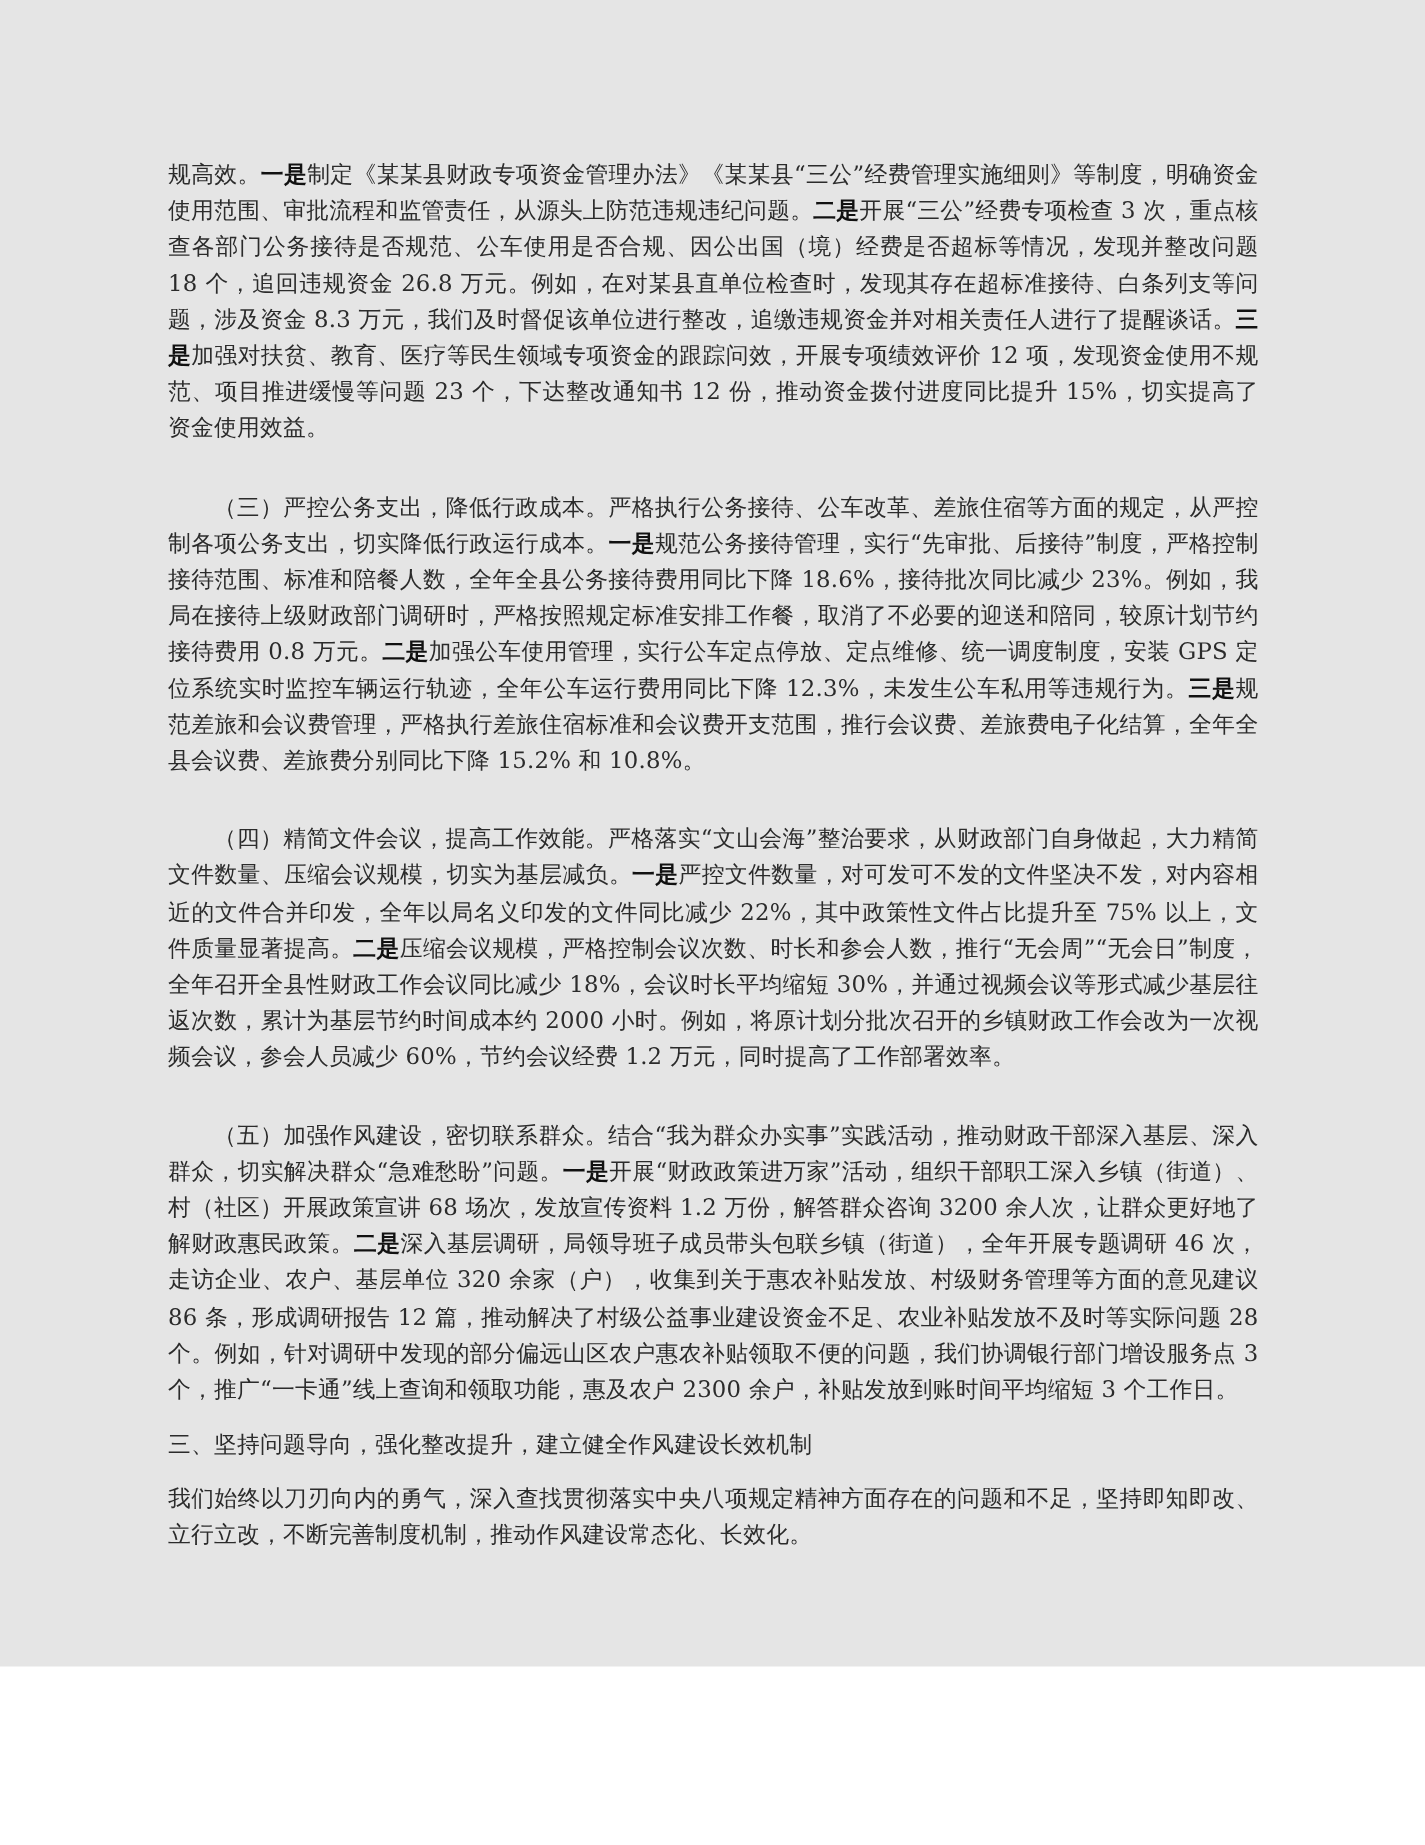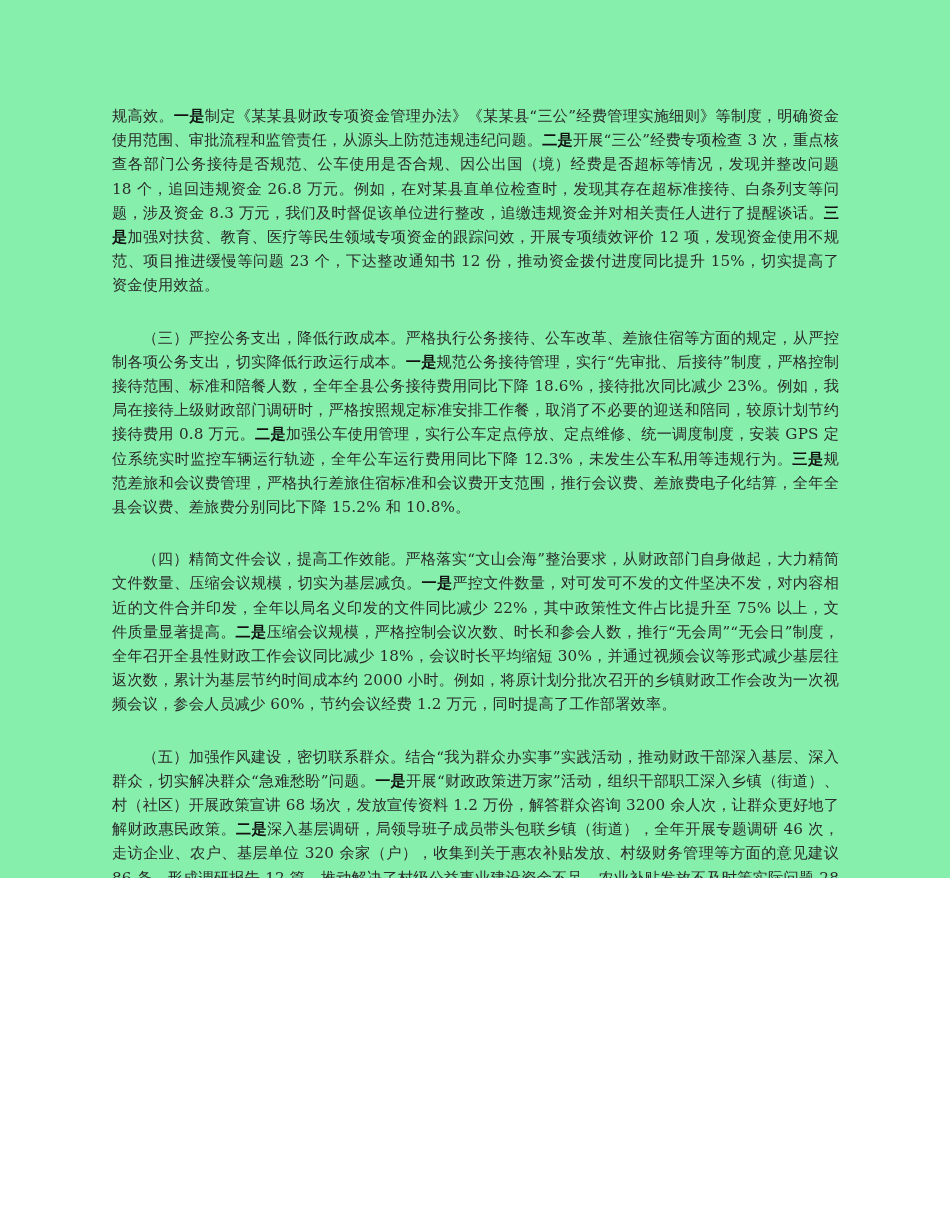--- a/index.html
+++ b/index.html
@@ -10,22 +10,22 @@
   body {
     width: 950px;
     height: 1230px;
     font-family: "DejaVu Serif", "Liberation Serif", serif;
     color: #262626;
     -webkit-font-smoothing: antialiased;
   }
   #page {
     position: relative;
     width: 950px;
-    height: 878px;
-    background: #86efac;
+    height: 1111px;
+    background: #e5e5e5;
     overflow: hidden;
   }
   #doc-body {
     position: absolute;
     left: 112px;
     top: 104px;
     width: 727px;
   }
   .para {
     margin: 0 0 0 0;
@@ -60,14 +60,16 @@
 </style>
 </head>
 <body>
 
 <div id="page">
   <div id="doc-body" style="color: rgb(43, 43, 43);">
       <p class="para"><span>规高效。</span><b style="color: rgb(17, 17, 17);">一是</b><span>制定《某某县财政专项资金管理办法》《某某县“三公”经费管理实施细则》等制度，明确资金使用范围、审批流程和监管责任，从源头上防范违规违纪问题。</span><b style="color: rgb(17, 17, 17);">二是</b><span>开展“三公”经费专项检查 3 次，重点核查各部门公务接待是否规范、公车使用是否合规、因公出国（境）经费是否超标等情况，发现并整改问题 18 个，追回违规资金 26.8 万元。例如，在对某县直单位检查时，发现其存在超标准接待、白条列支等问题，涉及资金 8.3 万元，我们及时督促该单位进行整改，追缴违规资金并对相关责任人进行了提醒谈话。</span><b style="color: rgb(17, 17, 17);">三是</b><span>加强对扶贫、教育、医疗等民生领域专项资金的跟踪问效，开展专项绩效评价 12 项，发现资金使用不规范、项目推进缓慢等问题 23 个，下达整改通知书 12 份，推动资金拨付进度同比提升 15%，切实提高了资金使用效益。</span></p>
       <p class="para indent gap"><span>（三）严控公务支出，降低行政成本。严格执行公务接待、公车改革、差旅住宿等方面的规定，从严控制各项公务支出，切实降低行政运行成本。</span><b style="color: rgb(17, 17, 17);">一是</b><span>规范公务接待管理，实行“先审批、后接待”制度，严格控制接待范围、标准和陪餐人数，全年全县公务接待费用同比下降 18.6%，接待批次同比减少 23%。例如，我局在接待上级财政部门调研时，严格按照规定标准安排工作餐，取消了不必要的迎送和陪同，较原计划节约接待费用 0.8 万元。</span><b style="color: rgb(17, 17, 17);">二是</b><span>加强公车使用管理，实行公车定点停放、定点维修、统一调度制度，安装 GPS 定位系统实时监控车辆运行轨迹，全年公车运行费用同比下降 12.3%，未发生公车私用等违规行为。</span><b style="color: rgb(17, 17, 17);">三是</b><span>规范差旅和会议费管理，严格执行差旅住宿标准和会议费开支范围，推行会议费、差旅费电子化结算，全年全县会议费、差旅费分别同比下降 15.2% 和 10.8%。</span></p>
       <p class="para indent gap"><span>（四）精简文件会议，提高工作效能。严格落实“文山会海”整治要求，从财政部门自身做起，大力精简文件数量、压缩会议规模，切实为基层减负。</span><b style="color: rgb(17, 17, 17);">一是</b><span>严控文件数量，对可发可不发的文件坚决不发，对内容相近的文件合并印发，全年以局名义印发的文件同比减少 22%，其中政策性文件占比提升至 75% 以上，文件质量显著提高。</span><b style="color: rgb(17, 17, 17);">二是</b><span>压缩会议规模，严格控制会议次数、时长和参会人数，推行“无会周”“无会日”制度，全年召开全县性财政工作会议同比减少 18%，会议时长平均缩短 30%，并通过视频会议等形式减少基层往返次数，累计为基层节约时间成本约 2000 小时。例如，将原计划分批次召开的乡镇财政工作会改为一次视频会议，参会人员减少 60%，节约会议经费 1.2 万元，同时提高了工作部署效率。</span></p>
       <p class="para indent gap"><span>（五）加强作风建设，密切联系群众。结合“我为群众办实事”实践活动，推动财政干部深入基层、深入群众，切实解决群众“急难愁盼”问题。</span><b style="color: rgb(17, 17, 17);">一是</b><span>开展“财政政策进万家”活动，组织干部职工深入乡镇（街道）、村（社区）开展政策宣讲 68 场次，发放宣传资料 1.2 万份，解答群众咨询 3200 余人次，让群众更好地了解财政惠民政策。</span><b style="color: rgb(17, 17, 17);">二是</b><span>深入基层调研，局领导班子成员带头包联乡镇（街道），全年开展专题调研 46 次，走访企业、农户、基层单位 320 余家（户），收集到关于惠农补贴发放、村级财务管理等方面的意见建议 86 条，形成调研报告 12 篇，推动解决了村级公益事业建设资金不足、农业补贴发放不及时等实际问题 28 个。例如，针对调研中发现的部分偏远山区农户惠农补贴领取不便的问题，我们协调银行部门增设服务点 3 个，推广“一卡通”线上查询和领取功能，惠及农户 2300 余户，补贴发放到账时间平均缩短 3 个工作日。</span></p>
+      <p class="para gap heading"><span>三、坚持问题导向，强化整改提升，建立健全作风建设长效机制</span></p>
+      <p class="para gap heading-follow"><span>我们始终以刀刃向内的勇气，深入查找贯彻落实中央八项规定精神方面存在的问题和不足，坚持即知即改、立行立改，不断完善制度机制，推动作风建设常态化、长效化。</span></p>
     </div>
 </div>
 
 </body></html>

